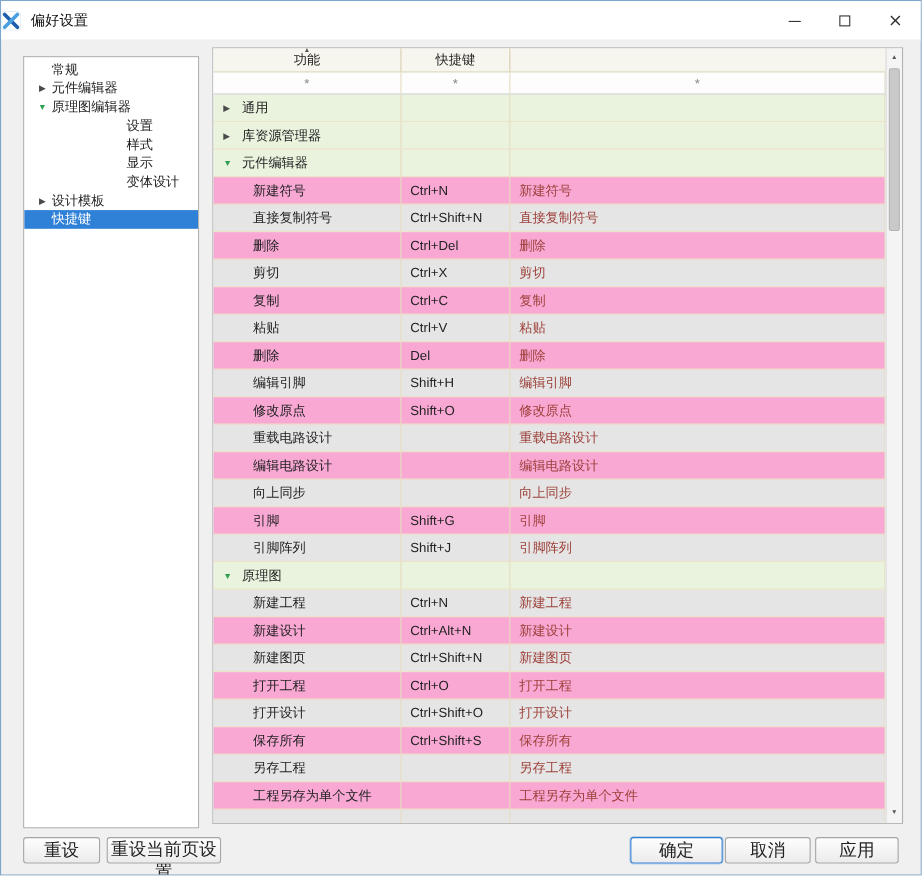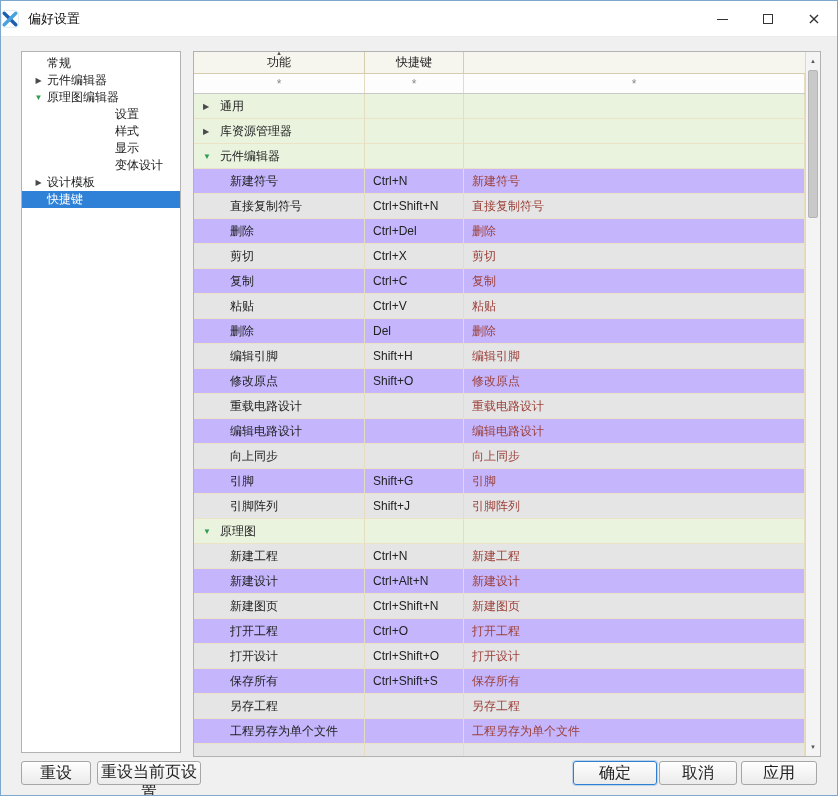--- a/index.html
+++ b/index.html
@@ -22,30 +22,30 @@
   .sidebar { position:absolute; left:20px; top:50px; width:160px; height:702px; background:#ffffff; border:1px solid #b2b2b2; padding-top:3px; overflow:hidden; }
   .tree-item { height:17px; display:flex; align-items:center; white-space:nowrap; }
   .tree-item.lvl0 { padding-left:9px; }
   .tree-item.lvl1 { padding-left:29px;margin-left:48px; }
   .tree-arrow { width:15px; font-size:8px; color:#4a4a4a; display:inline-flex; justify-content:center; flex:0 0 15px; }
   .tree-arrow.expanded { color:#2f9e4f; }
   .tree-label { padding-left:1px; }
   .tree-item.selected { background:#2f80d7; color:#fff; }
 
   
-  .table { position:absolute; left:192px; top:50px; width:628px; height:706px; background:#fff; border:1px solid #b2b2b2; display:flex; flex-direction:column; padding-right:15px; }
+  .table { position:absolute; left:192px; top:42px; width:628px; height:706px; background:#fff; border:1px solid #b2b2b2; display:flex; flex-direction:column; padding-right:15px; }
   .thead { display:flex; height:22px; background:#f7f6ee; border-bottom:1px solid #d6cdae; flex:0 0 22px; }
   .th { position:relative; display:flex; align-items:center; justify-content:center; border-right:1px solid #d6cdae; }
   .th1 { width:171px; } .th2 { width:99px; } .th3 { flex:1; }
   .sort-caret { position:absolute; top:-3px; left:50%; transform:translateX(-50%); font-size:7px; color:#555; }
   .tfilter { display:flex; height:20px; background:#fdfdfd; border-bottom:1px solid #c9c9c9; flex:0 0 20px; }
   .tf { display:flex; align-items:center; justify-content:center; color:#8a8a8a; border-right:1px solid #e6dcc0; }
   .rows { flex:1 1 auto; overflow:hidden; }
   .trow { display:flex; height:25px; background:#e5e5e5; }
-  .trow.alt { background:#c4b5fd; }
+  .trow.alt { background:#f9a8d4; }
   .trow.group { background:#e9f3de; }
   .cell { display:flex; align-items:center; border-right:1px solid #e6dcc0; border-bottom:1px solid #ece2c6; overflow:hidden; white-space:nowrap; }
   .c1 { width:171px; padding-left:36px; }
   .c2 { width:99px; padding-left:8px; }
   .c3 { flex:1; padding-left:8px; color:#9c3f38; }
   .trow.group .c1 { padding-left:9px; }
   .group-arrow { width:17px; font-size:8px; color:#4a4a4a; display:inline-flex; justify-content:flex-start; flex:0 0 17px; }
   .group-arrow.expanded { color:#2f9e4f; }
 
   

